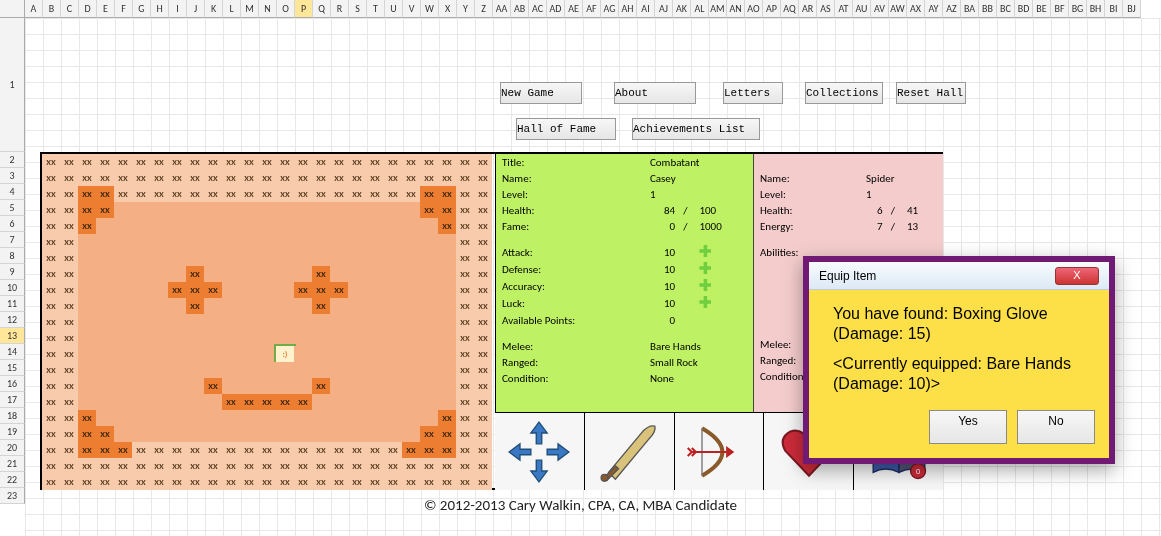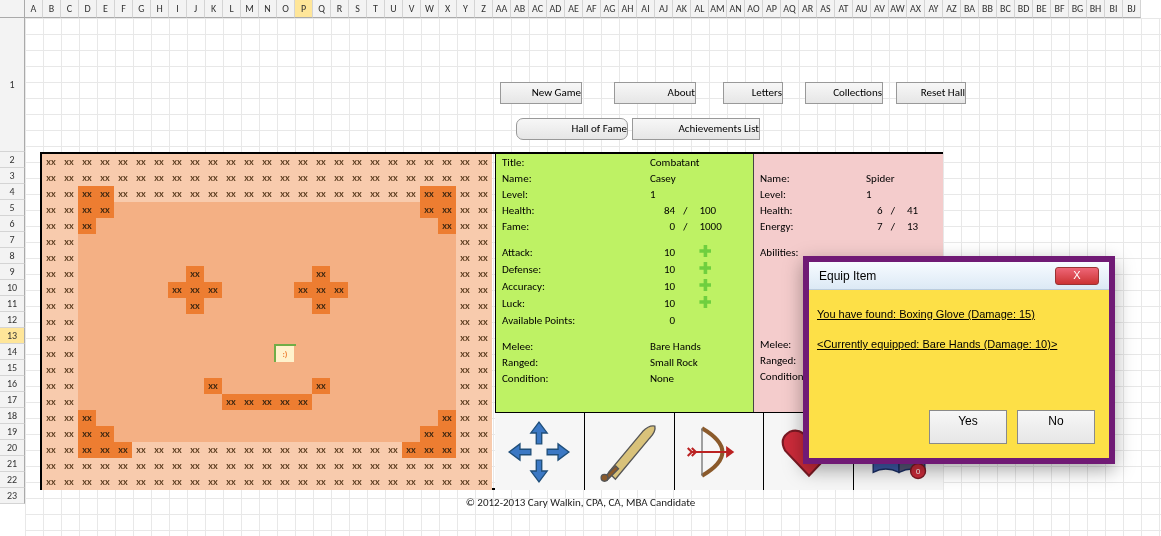--- a/index.html
+++ b/index.html
@@ -70,23 +70,24 @@
       linear-gradient(to bottom, #e8e8e8 1px, transparent 1px);
     background-size: 18px 16px;
   }
   
   .btn {
     position: absolute;
     height: 22px;
     background: linear-gradient(#f7f7f7,#e6e6e6);
     border: 1px solid #999;
     font-size: 11px;
-    text-align: right;
+    text-align: left;
     line-height: 20px;
     cursor: pointer;
+    font-family: Liberation Mono, monospace;
   }
   
   .log {
     position: absolute;
     left: 44px; top: 114px;
     font-size: 10px;
     line-height: 12px;
     color: #000;
   }
   
@@ -157,21 +158,21 @@
     background:#f6f6f6;
     position:relative;
   }
   .iconcell:first-child{ border-left:none;}
   
   .footer {
     position:absolute;
     left:0; width:1161px;
     top:496px;
     text-align:center;
-    font-size:11px;
+    font-size:15px;
     color:#222;
   }
   
   .dialog {
     position:absolute;
     left:803px; top:256px;
     width:312px; height:208px;
     background:#fde047;
     border:6px solid #701a75;
     box-shadow:0 6px 18px rgba(0,0,0,.35);
@@ -189,24 +190,23 @@
     width:44px; height:18px;
     background:linear-gradient(#e67,#c33);
     border:1px solid #933;
     border-radius:3px;
     color:#fff;
     text-align:center;
     line-height:15px;
     font-size:11px;
   }
   .dlg-body {
-    padding:14px 8px;
-    font-size:11px;
+    padding:14px 24px;
+    font-size:16px;
     line-height:20px;
-    text-decoration:underline;
   }
   .dlg-buttons {
     position:absolute; right:14px; bottom:14px;
     display:flex; gap:10px;
   }
   .dlg-buttons .dbtn {
     width:78px; height:34px;
     background:linear-gradient(#f7f7f7,#e6e6e6);
     border:1px solid #8a8a8a;
     font-size:12px;
@@ -312,21 +312,21 @@
       <div>23</div>
     </div>
   <div class="gridbg"></div>
 
   <div class="btn" style="left:500px; top:82px; width:82px;">New Game</div>
   <div class="btn" style="left:614px; top:82px; width:82px;">About</div>
   <div class="btn" style="left:723px; top:82px; width:60px;">Letters</div>
   <div class="btn" style="left:805px; top:82px; width:78px;">Collections</div>
   <div class="btn" style="left:896px; top:82px; width:70px;">Reset Hall</div>
 
-  <div class="btn" style="left:516px; top:118px; width:112px;border-radius:7px;">Hall of Fame</div>
+  <div class="btn" style="left:516px; top:118px; width:100px;">Hall of Fame</div>
   <div class="btn" style="left:632px; top:118px; width:128px;">Achievements List</div>
 
 
   <div class="gamebox">
     <div class="map" id="map">
         <div class="maprow">
           <div class="cell wall">XX</div>
           <div class="cell wall">XX</div>
           <div class="cell wall">XX</div>
           <div class="cell wall">XX</div>

